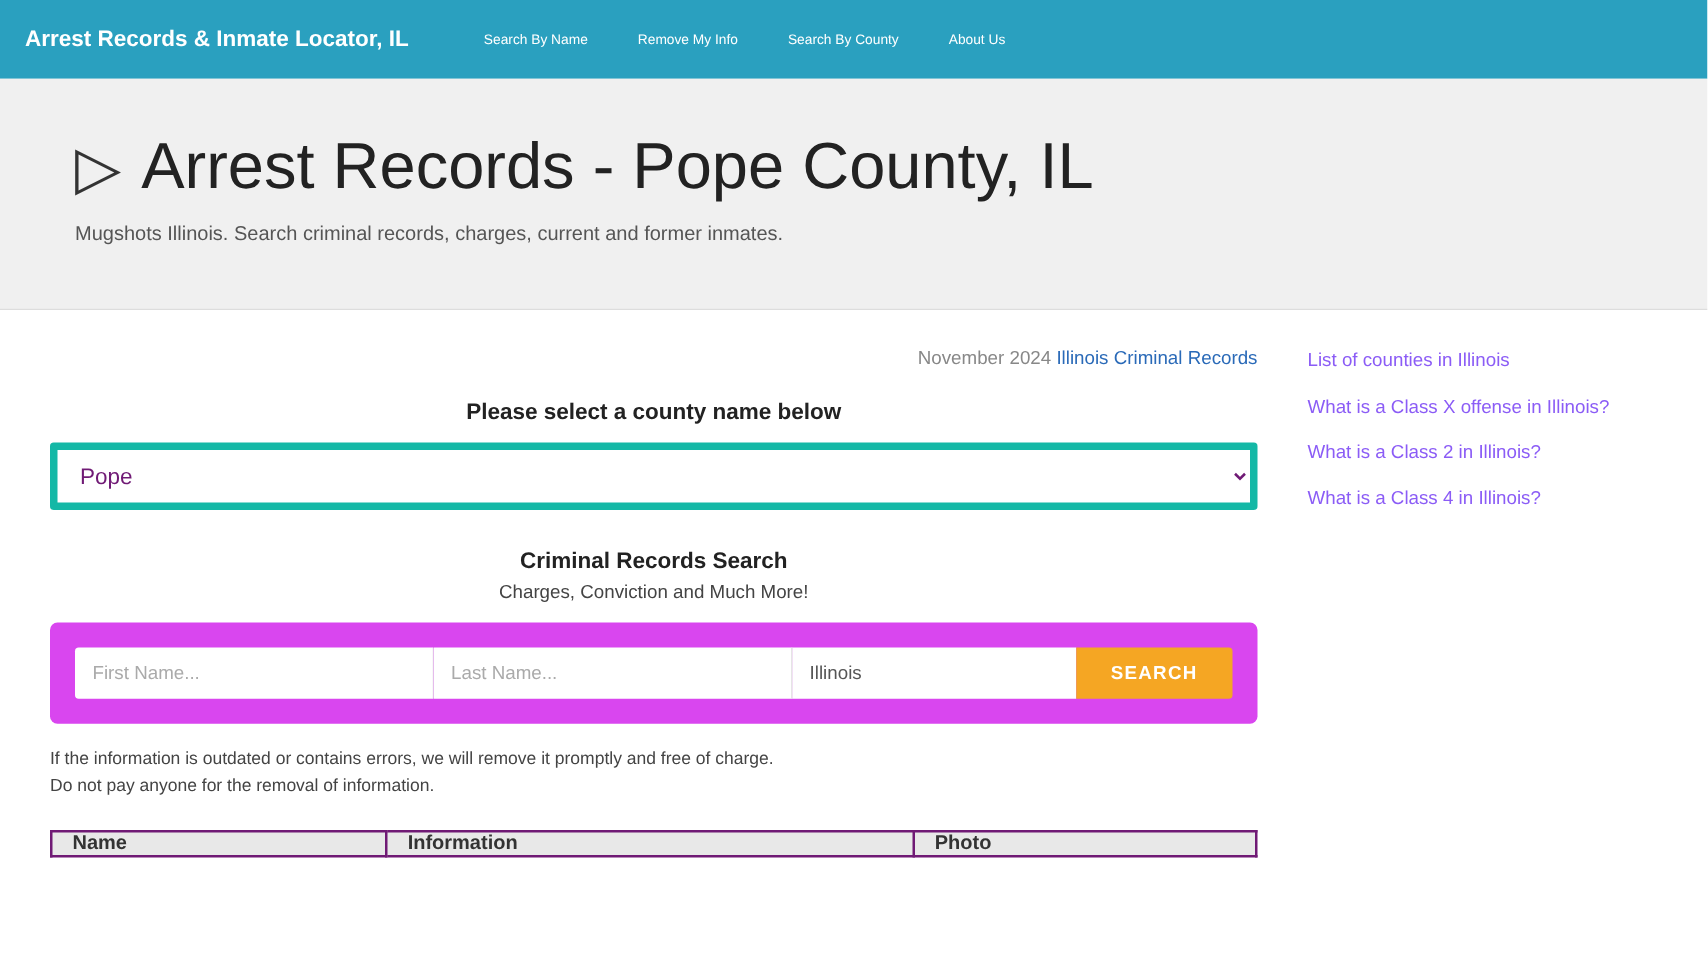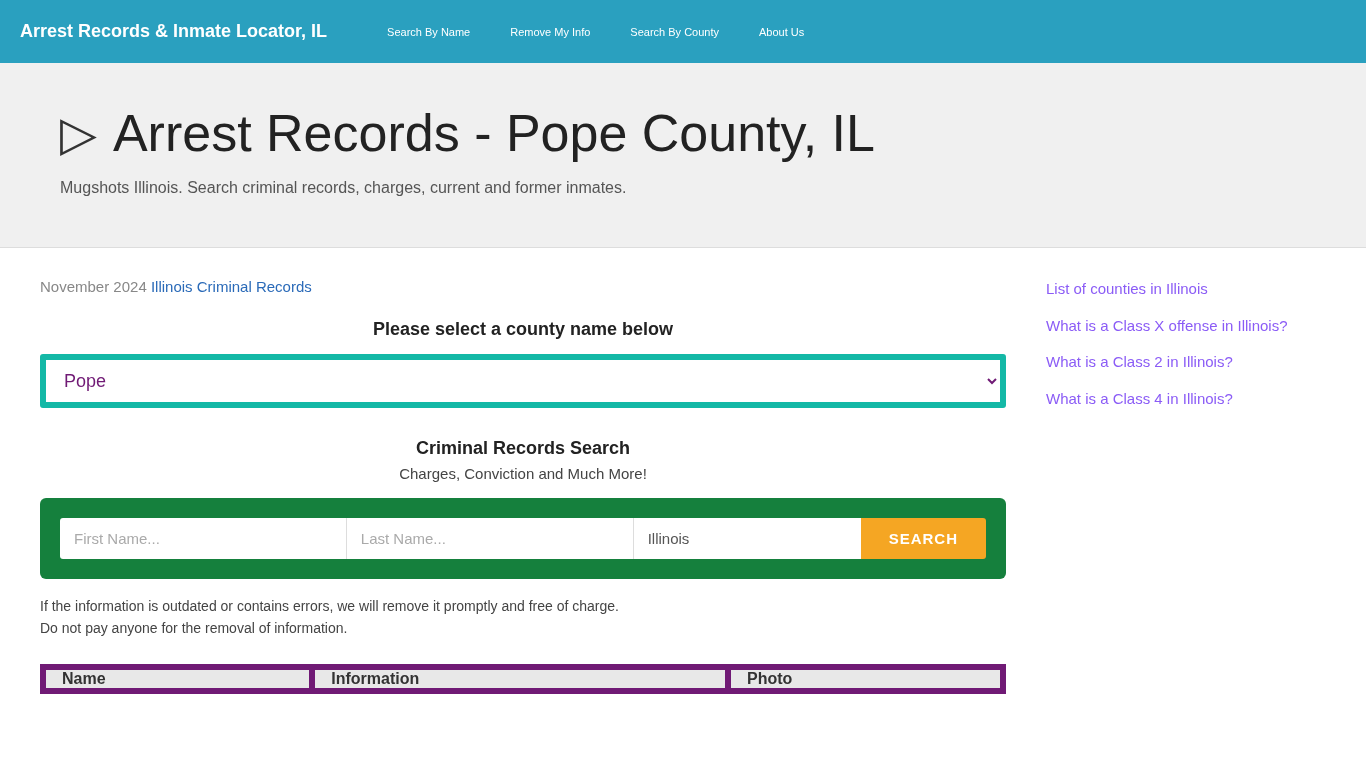--- a/index.html
+++ b/index.html
@@ -95,20 +95,21 @@
       width: 280px;
       flex-shrink: 0;
     }
 
     
     .date-line {
       font-size: 15px;
       color: #888;
       margin-bottom: 24px;
       font-family: Arial, sans-serif;
+      text-align: right;
     }
 
     .date-line a {
       color: #2a6ab8;
       text-decoration: none;
     }
 
     
     .county-section {
       text-align: center;
@@ -151,21 +152,21 @@
     }
 
     .search-subtitle {
       font-size: 15px;
       color: #444;
       font-family: Arial, sans-serif;
       margin-bottom: 14px;
     }
 
     .search-box {
-      background: #15803d;
+      background: #d946ef;
       border-radius: 6px;
       padding: 20px 20px;
       display: flex;
       align-items: flex-end;
       gap: 0;
     }
 
     
     .disclaimer {
       font-size: 14px;
@@ -185,21 +186,21 @@
     .results-table thead tr {
       background: #e8e8e8;
     }
 
     .results-table th {
       padding: 0 16px;
       text-align: left;
       font-size: 16px;
       font-weight: bold;
       color: #333;
-      border: 6px solid #701a75;
+      border: 2px solid #701a75;
     }
 
     
     .sidebar-link {
       display: block;
       color: #8b5cf6;
       text-decoration: none;
       font-size: 15px;
       font-family: Arial, sans-serif;
       margin-bottom: 14px;

